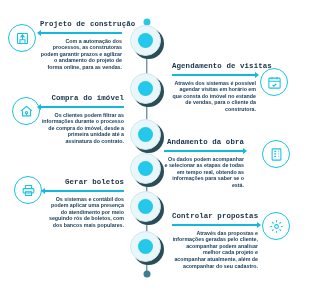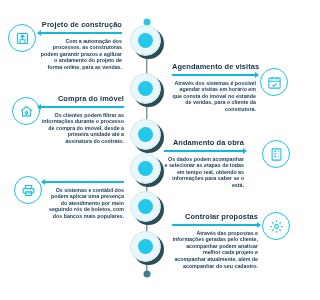--- a/index.html
+++ b/index.html
@@ -56,20 +56,21 @@
   .item.left{text-align:right;}
   .item.right{text-align:right;}
 
   .title{
     font-size:7.4px;font-weight:bold;
     color:#16304a;
     letter-spacing:.1px;
     line-height:9px;
     white-space:nowrap;
     margin:0;
+    font-family:Liberation Mono, monospace;
   }
   .bar{
     height:2.6px;background:#12b8dd;
     margin-top:2.5px;position:relative;
   }
   .bar::before{
     content:"";position:absolute;top:-1.6px;
     width:0;height:0;
     border-top:3px solid transparent;
     border-bottom:3px solid transparent;
@@ -191,20 +192,21 @@
   </div>
 
   <div class="badge" style="left:14px;top:176px">
     <svg class="ico" width="15" height="15" viewBox="0 0 24 24" fill="none" stroke="#17c3e4" stroke-width="1.7">
       <path d="M7 9V4h10v5"></path>
       <rect x="3.5" y="9" width="17" height="7" rx="1.2"></rect>
       <rect x="7" y="14" width="10" height="6"></rect>
     </svg>
   </div>
   <div class="item left" style="left:44px;top:178px;width:80px">
+    <div class="title">Gerar boletos</div>
     <div class="bar"></div>
     <div class="desc">Os sistemas e contábil dos podem aplicar uma presença do atendimento por meio seguindo rós de boletos, com dos bancos mais populares.</div>
   </div>
 
   <div class="badge" style="left:262px;top:212px">
     <svg class="ico" width="15" height="15" viewBox="0 0 24 24" fill="none" stroke="#17c3e4" stroke-width="1.7">
       <circle cx="12" cy="12" r="3"></circle>
       <path d="M12 2v3M12 19v3M2 12h3M19 12h3M5 5l2.2 2.2M16.8 16.8L19 19M19 5l-2.2 2.2M7.2 16.8L5 19"></path>
     </svg>
   </div>

